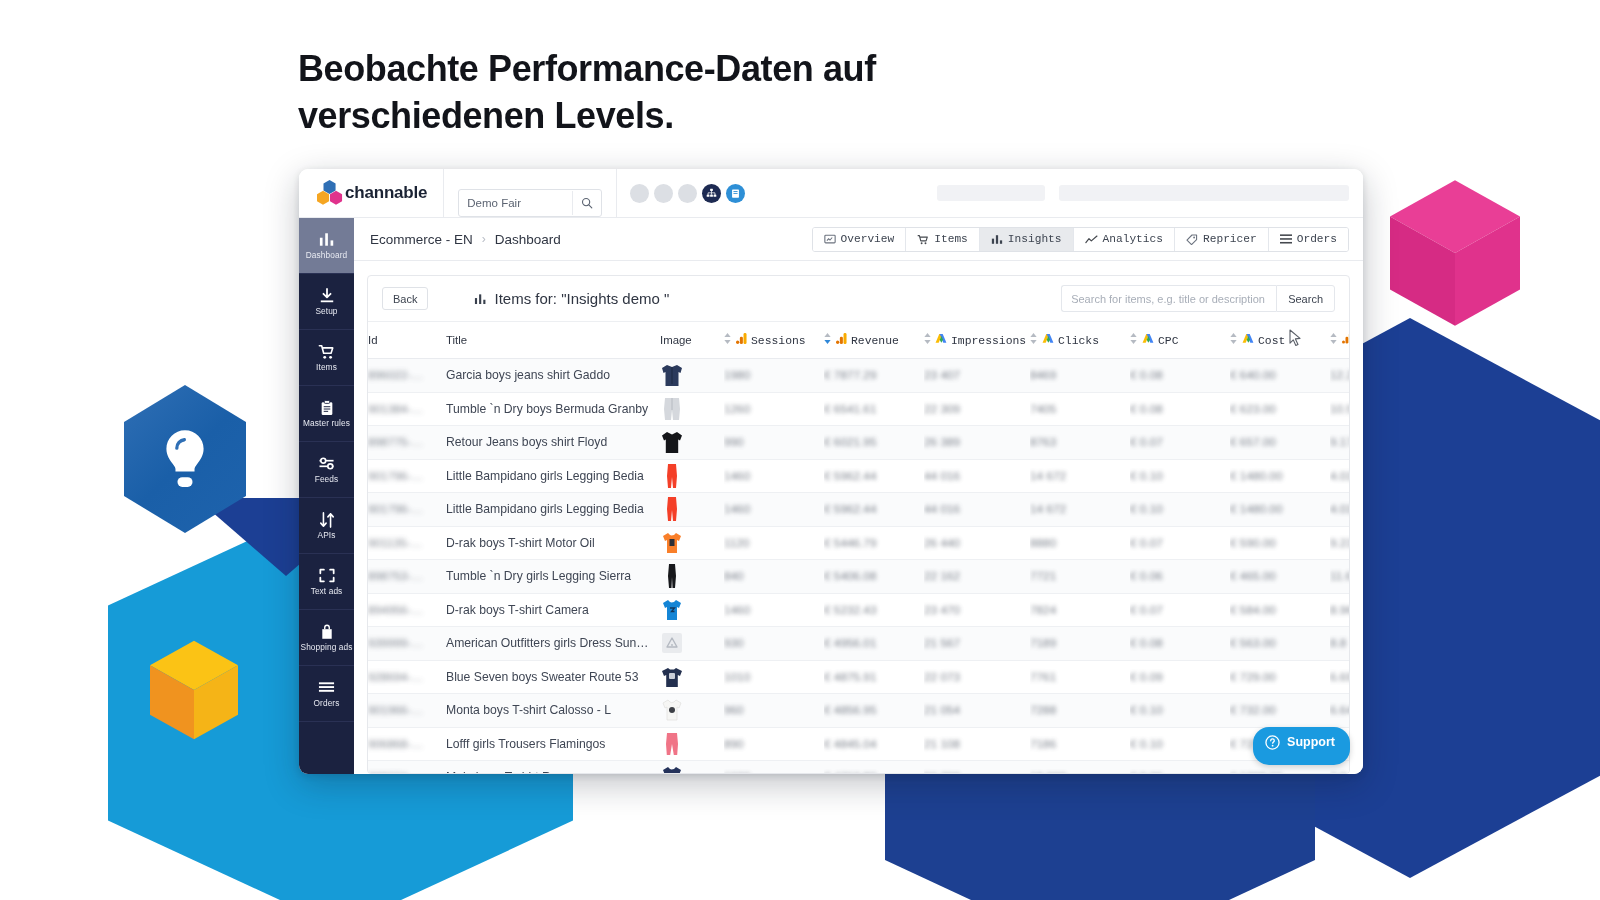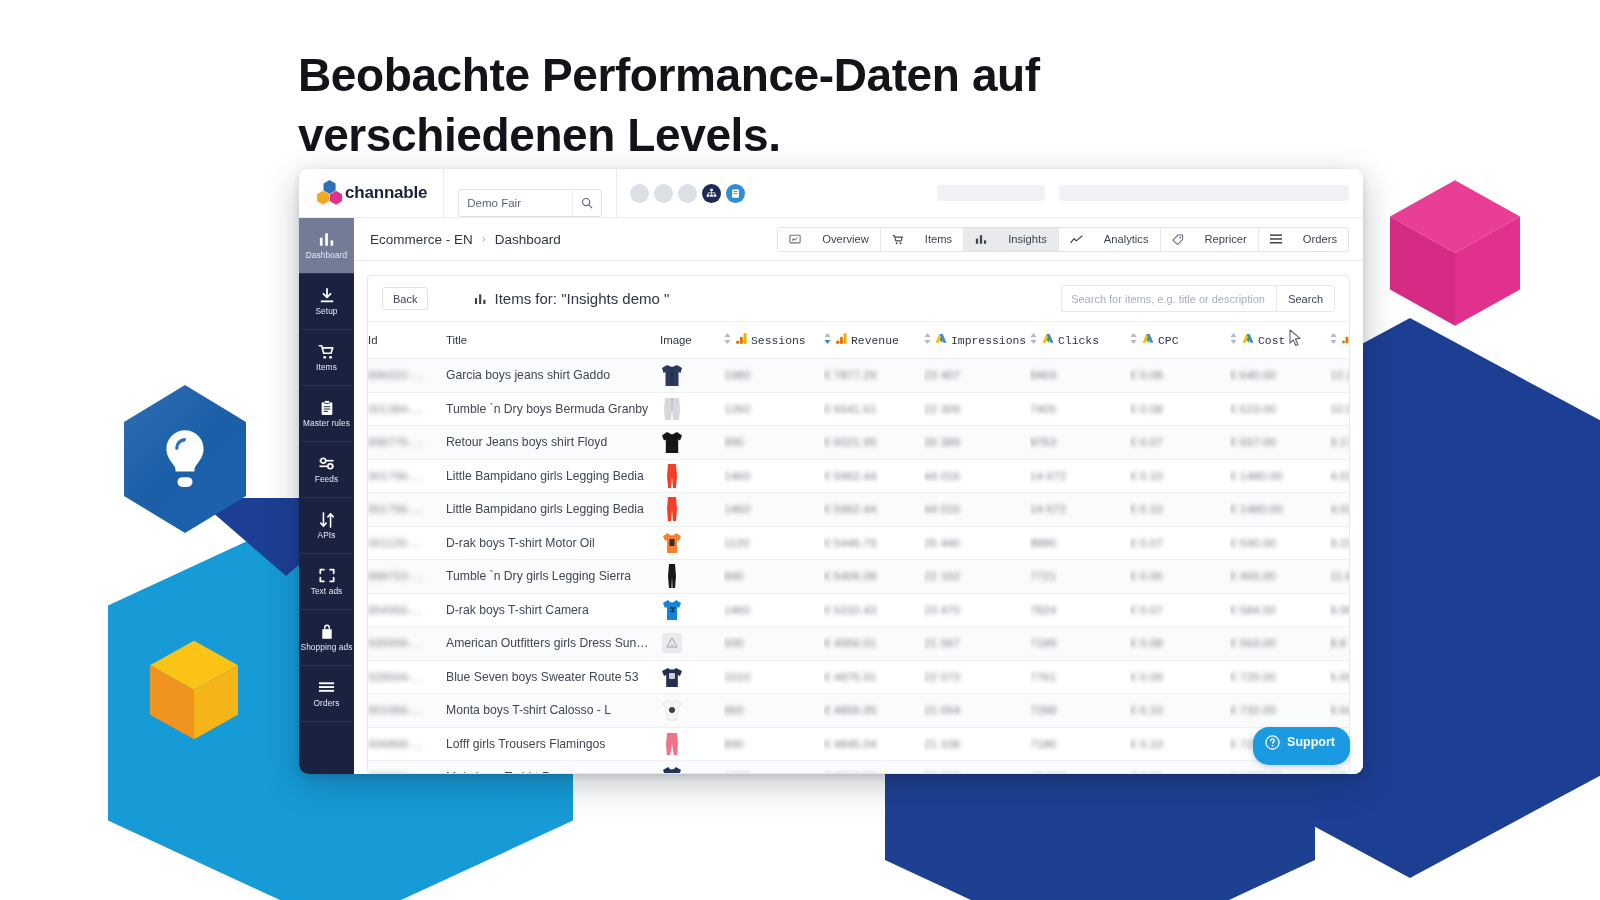--- a/index.html
+++ b/index.html
@@ -47,21 +47,21 @@
   #hex-bulb svg{width:54px;height:62px;}
 
   
   #cube-pink{ left:1390px; top:180px; width:130px; height:146px; z-index:3;}
   
   #cube-yellow{ left:150px; top:640px; width:88px; height:100px; z-index:4;}
 
   
   .headline{
     position:absolute; left:298px; top:46px; width:760px; z-index:5;
-    font-size:46px; font-weight:bold; line-height:1.30; color:#12141a;
+    font-size:36px; font-weight:bold; line-height:1.30; color:#12141a;
     letter-spacing:-0.4px;
   }
 
   
   #app-window{
     position:absolute; left:299px; top:169px; width:1064px; height:605px;
     background:#fff; border-radius:9px; z-index:6;
     box-shadow:0 10px 34px rgba(16,24,40,.26), 0 2px 7px rgba(16,24,40,.12);
     overflow:hidden;
     display:flex; flex-direction:column;
@@ -104,22 +104,22 @@
   .side-fill{flex:1;}
 
   
   .content{flex:1;display:flex;flex-direction:column;min-width:0;background:#fff;}
 
   .breadcrumb-bar{height:42px;flex:0 0 42px;display:flex;align-items:center;
                   border-bottom:1px solid #e9ebef;padding-left:16px;padding-right:14px;background:#fff;}
   .crumb{font-size:13.5px;color:#2f3542;}
   .crumb-sep{margin:0 9px;color:#b9bec7;font-size:12px;}
   .tabs{margin-left:auto;display:flex;border:1px solid #dfe2e7;border-radius:3px;overflow:hidden;}
-  .tab{display:flex;align-items:center;gap:21px;padding:0 11px;height:23px;font-size:11.2px;
-       color:#3d4450;background:#fff;border-right:1px solid #e4e7ec;cursor:pointer;white-space:nowrap;}
+  .tab{display:flex;align-items:center;gap:5px;padding:0 11px;height:23px;font-size:11.2px;
+       color:#3d4450;background:#fff;border-right:1px solid #e4e7ec;cursor:pointer;white-space:nowrap;font-family:Liberation Mono, monospace;}
   .tab:last-child{border-right:0;}
   .tab.active{background:#e8eaed;}
 
   .panel{flex:1;margin:14px 13px 0 13px;border:1px solid #e6e8ec;border-radius:4px;
          background:#fff;display:flex;flex-direction:column;min-height:0;overflow:hidden;}
 
   .panel-head{height:45px;flex:0 0 45px;display:flex;align-items:center;
               padding:0 14px;border-bottom:1px solid #edeff2;gap:32px;}
   .back-btn{border:1px solid #dfe2e7;border-radius:3px;background:#fff;height:23px;
             padding:0 10px;font-size:11px;color:#3d4450;cursor:pointer;font-family:inherit;}

